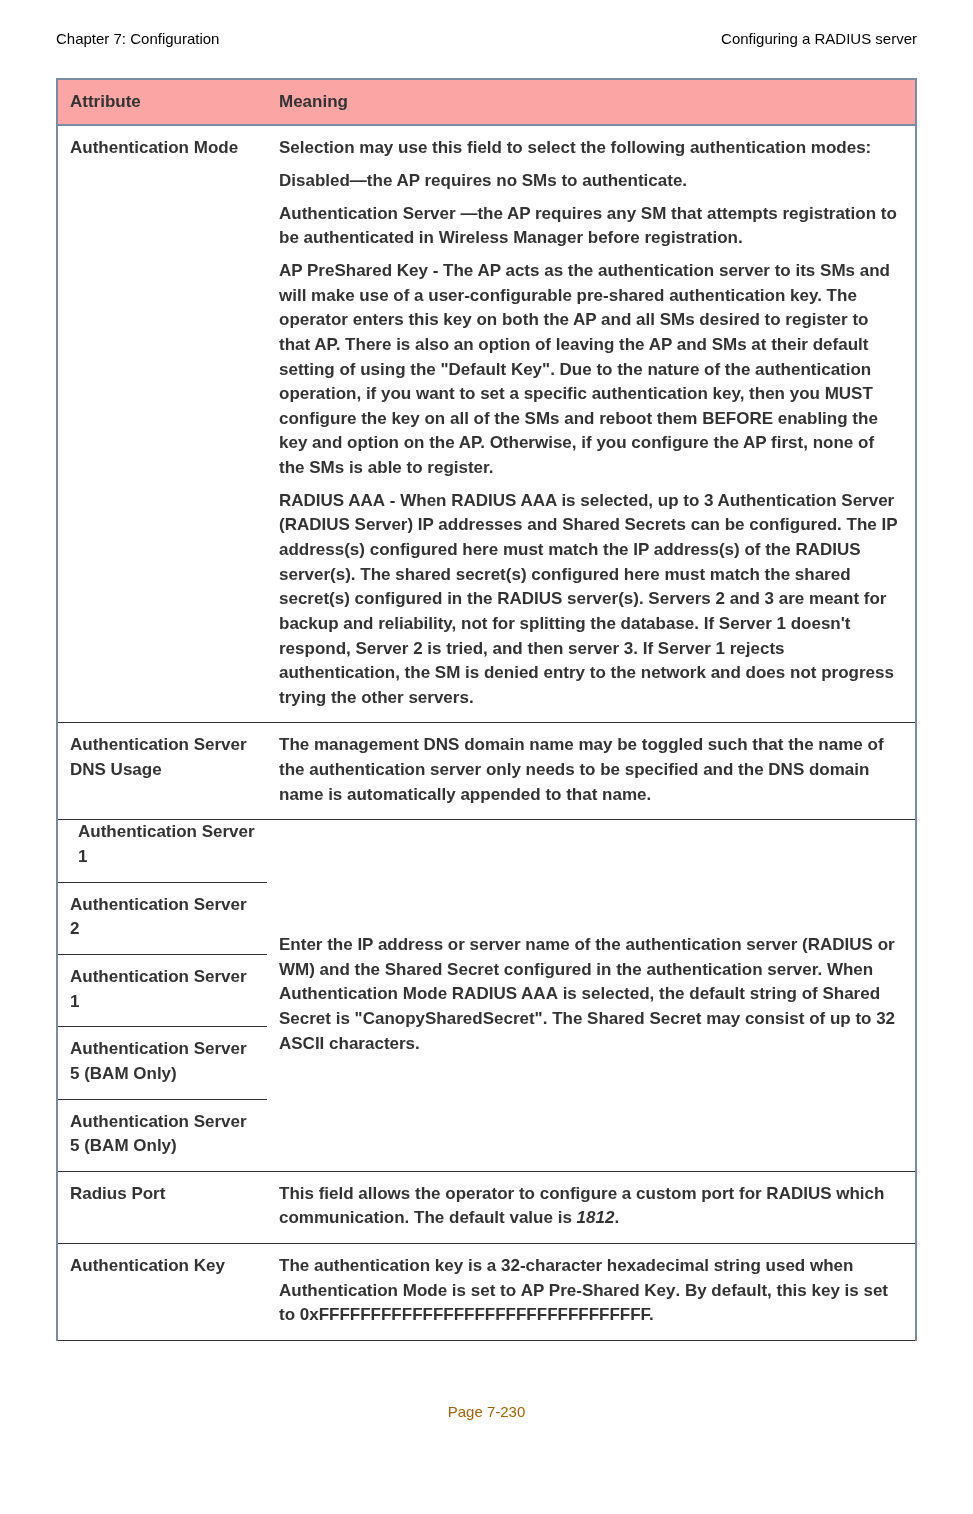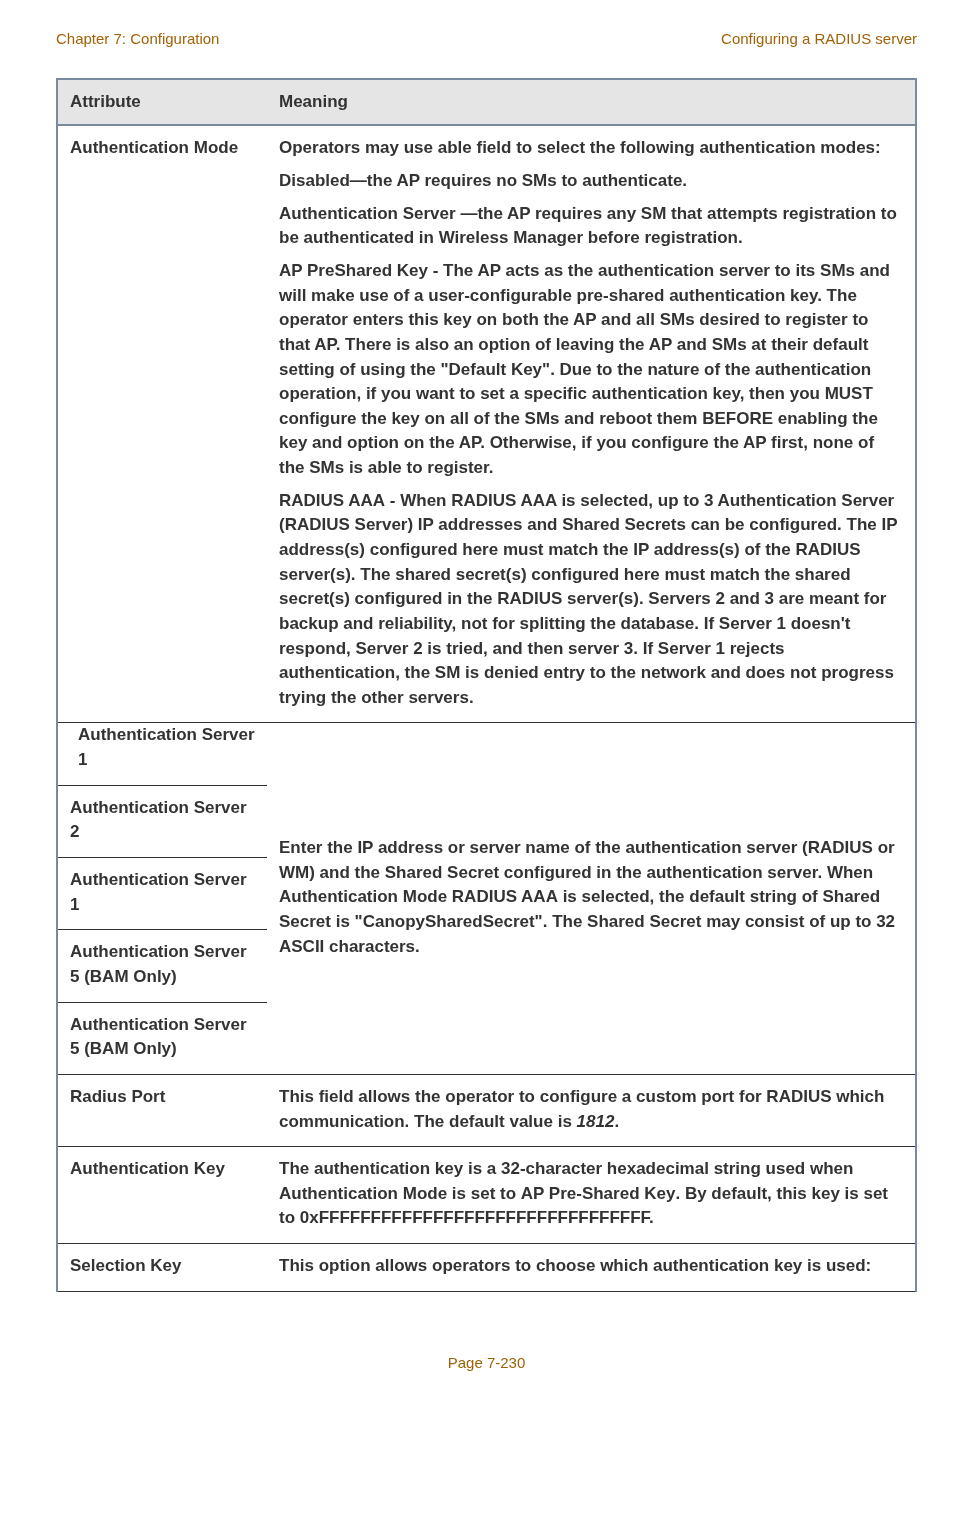--- a/index.html
+++ b/index.html
@@ -9,34 +9,34 @@
     color: #333;
     background: #fff;
     width: 973px;
     margin: 0 auto;
     padding: 28px 56px 40px 56px;
     line-height: 1.45;
   }
   .header-row {
     display: flex;
     justify-content: space-between;
-    color: #a16207;
+    color: #000000;
     font-size: 15px;
     margin-bottom: 28px;
     align-items: center;
   }
   table.attr {
     width: 100%;
     border-collapse: collapse;
     border-top: 2px solid #7a8aa0;
     border-left: 2px solid #7a8aa0;
     border-right: 2px solid #7a8aa0;
   }
   table.attr thead th {
-    background: #e5e5e5;
+    background: #fca5a5;
     color: #333;
     font-weight: bold;
     text-align: left;
     padding: 10px 12px;
     border-bottom: 2px solid #7a8aa0;
     font-size: 17px;
   }
   table.attr thead th:first-child { width: 210px; }
   table.attr td {
     vertical-align: top;
@@ -76,28 +76,32 @@
     <tr>
       <th>Attribute</th>
       <th>Meaning</th>
     </tr>
   </thead>
   <tbody>
 
     <tr>
       <td class="attr-cell">Authentication Mode</td>
       <td>
-        <p>Operators may use able field to select the following authentication modes:</p>
+        <p>Selection may use this field to select the following authentication modes:</p>
         <p><b>Disabled</b><span>—the AP requires no SMs to authenticate.</span></p>
         <p><b>Authentication Server </b><span>—the AP requires any SM that attempts registration to be authenticated in Wireless Manager before registration.</span></p>
         <p><b>AP PreShared Key</b><span> - The AP acts as the authentication server to its SMs and will make use of a user-configurable pre-shared authentication key. The operator enters this key on both the AP and all SMs desired to register to that AP. There is also an option of leaving the AP and SMs at their default setting of using the "Default Key". Due to the nature of the authentication operation, if you want to set a specific authentication key, then you MUST configure the key on all of the SMs and reboot them BEFORE enabling the key and option on the AP. Otherwise, if you configure the AP first, none of the SMs is able to register.</span></p>
         <p><b>RADIUS AAA</b><span> - When RADIUS AAA is selected, up to 3 Authentication Server (RADIUS Server) IP addresses and Shared Secrets can be configured. The IP address(s) configured here must match the IP address(s) of the RADIUS server(s). The shared secret(s) configured here must match the shared secret(s) configured in the RADIUS server(s). Servers 2 and 3 are meant for backup and reliability, not for splitting the database. If Server 1 doesn't respond, Server 2 is tried, and then server 3. If Server 1 rejects authentication, the SM is denied entry to the network and does not progress trying the other servers.</span></p>
       </td>
     </tr>
 
+    <tr>
+      <td class="attr-cell">Authentication Server DNS Usage</td>
+      <td>The management DNS domain name may be toggled such that the name of the authentication server only needs to be specified and the DNS domain name is automatically appended to that name.</td>
+    </tr>
 
     <tr>
       <td class="attr-cell stack-td">
         <div class="stack-item">Authentication Server 1</div>
         <div class="stack-item">Authentication Server 2</div>
         <div class="stack-item">Authentication Server 1</div>
         <div class="stack-item">Authentication Server 5 (BAM Only)</div>
         <div class="stack-item">Authentication Server 5 (BAM Only)</div>
       </td>
       <td class="meaning-merge">
@@ -114,20 +118,16 @@
       </td>
     </tr>
 
     <tr>
       <td class="attr-cell">Authentication Key</td>
       <td>
         <p><span>The authentication key is a 32-character hexadecimal string used when </span><b>Authentication Mode</b><span> is set to </span><b>AP Pre-Shared Key</b><span>. By default, this key is set to 0xFFFFFFFFFFFFFFFFFFFFFFFFFFFFFFFF.</span></p>
       </td>
     </tr>
 
-    <tr>
-      <td class="attr-cell">Selection Key</td>
-      <td>This option allows operators to choose which authentication key is used:</td>
-    </tr>
   </tbody>
 </table>
 
 <div class="page-footer">Page 7-230</div>
 
 </body></html>

